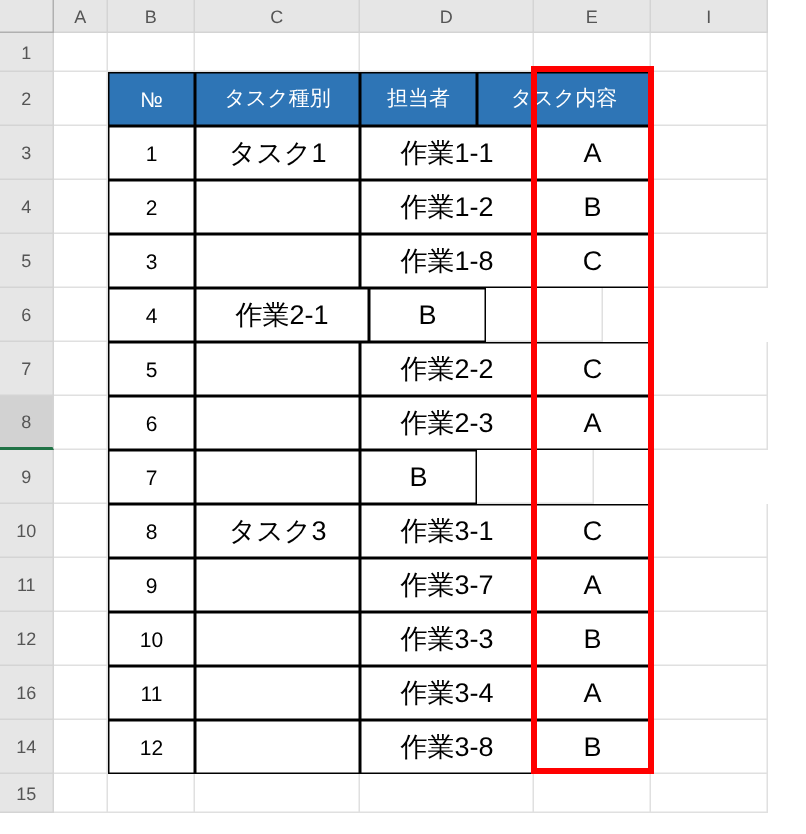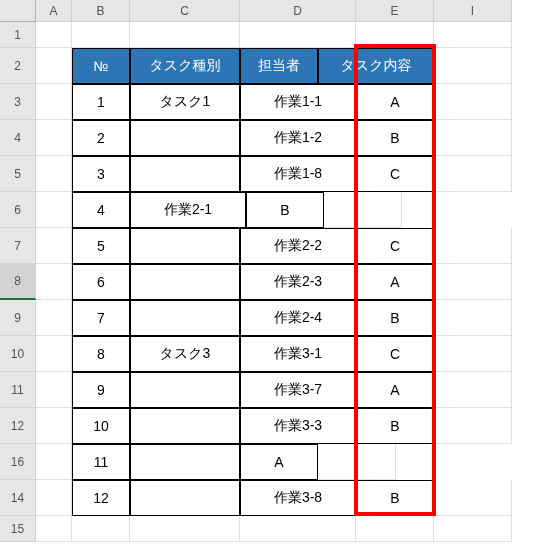--- a/index.html
+++ b/index.html
@@ -80,21 +80,21 @@
     align-items: center;
     justify-content: center;
     font-size: 14px;
   }
   .tdcell {
     background: #fff;
     border: 1px solid #000;
     display: flex;
     align-items: center;
     justify-content: center;
-    font-size: 14px;
+    font-size: 18px;
   }
   .tdcell.num { font-size: 14px; }
 
   
   .redbox {
     position: absolute;
     border: 4px solid #ff0000;
     pointer-events: none;
   }
 </style>
@@ -185,21 +185,20 @@
         <div class="tdcell cC rd"></div>
         <div class="tdcell cD rd">作業2-3</div>
         <div class="tdcell cE rd">A</div>
         <div class="cell cI rd"></div>
       </div>
       <div class="row rd">
         <div class="rowhdr rd">9</div>
         <div class="cell cA rd"></div>
         <div class="tdcell cB rd num">7</div>
         <div class="tdcell cC rd"></div>
-        <div class="tdcell cD rd">作業2-4</div>
         <div class="tdcell cE rd">B</div>
         <div class="cell cI rd"></div>
       </div>
       <div class="row rd">
         <div class="rowhdr rd">10</div>
         <div class="cell cA rd"></div>
         <div class="tdcell cB rd num">8</div>
         <div class="tdcell cC rd">タスク3</div>
         <div class="tdcell cD rd">作業3-1</div>
         <div class="tdcell cE rd">C</div>
@@ -221,20 +220,21 @@
         <div class="tdcell cC rd"></div>
         <div class="tdcell cD rd">作業3-3</div>
         <div class="tdcell cE rd">B</div>
         <div class="cell cI rd"></div>
       </div>
       <div class="row rd">
         <div class="rowhdr rd">16</div>
         <div class="cell cA rd"></div>
         <div class="tdcell cB rd num">11</div>
         <div class="tdcell cC rd"></div>
+        <div class="tdcell cD rd">作業3-4</div>
         <div class="tdcell cE rd">A</div>
         <div class="cell cI rd"></div>
       </div>
       <div class="row rd">
         <div class="rowhdr rd">14</div>
         <div class="cell cA rd"></div>
         <div class="tdcell cB rd num">12</div>
         <div class="tdcell cC rd"></div>
         <div class="tdcell cD rd">作業3-8</div>
         <div class="tdcell cE rd">B</div>

